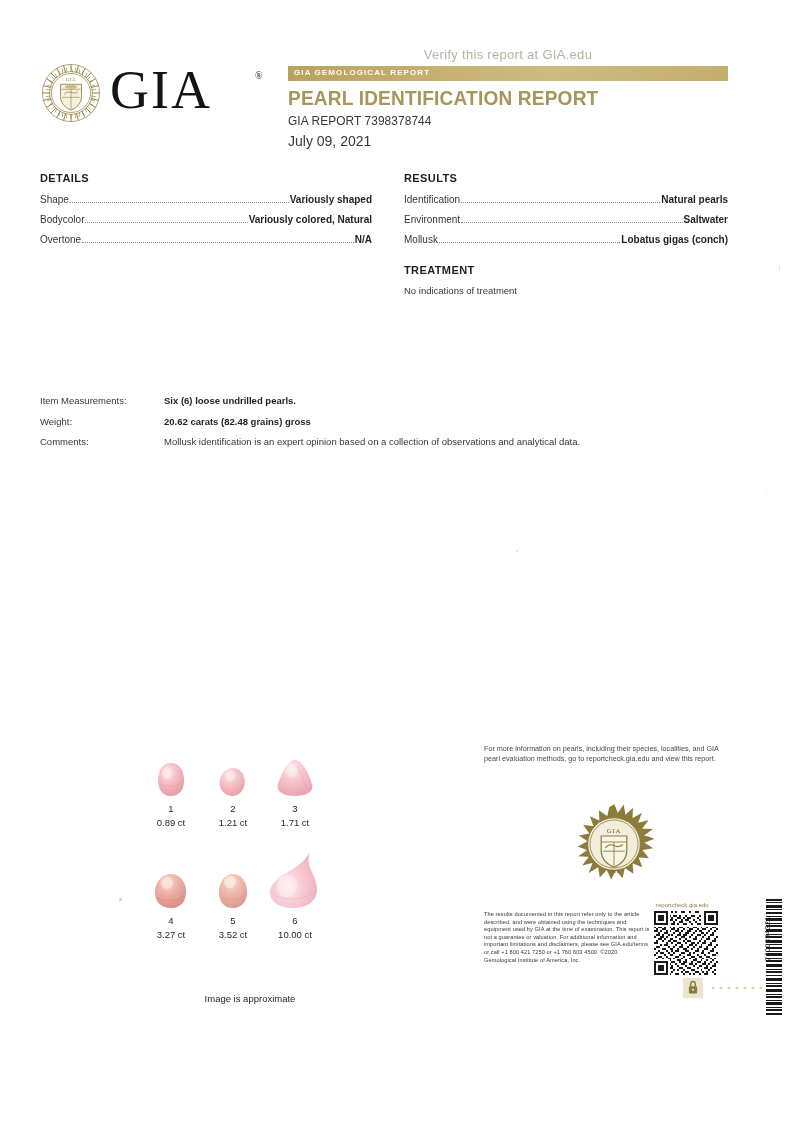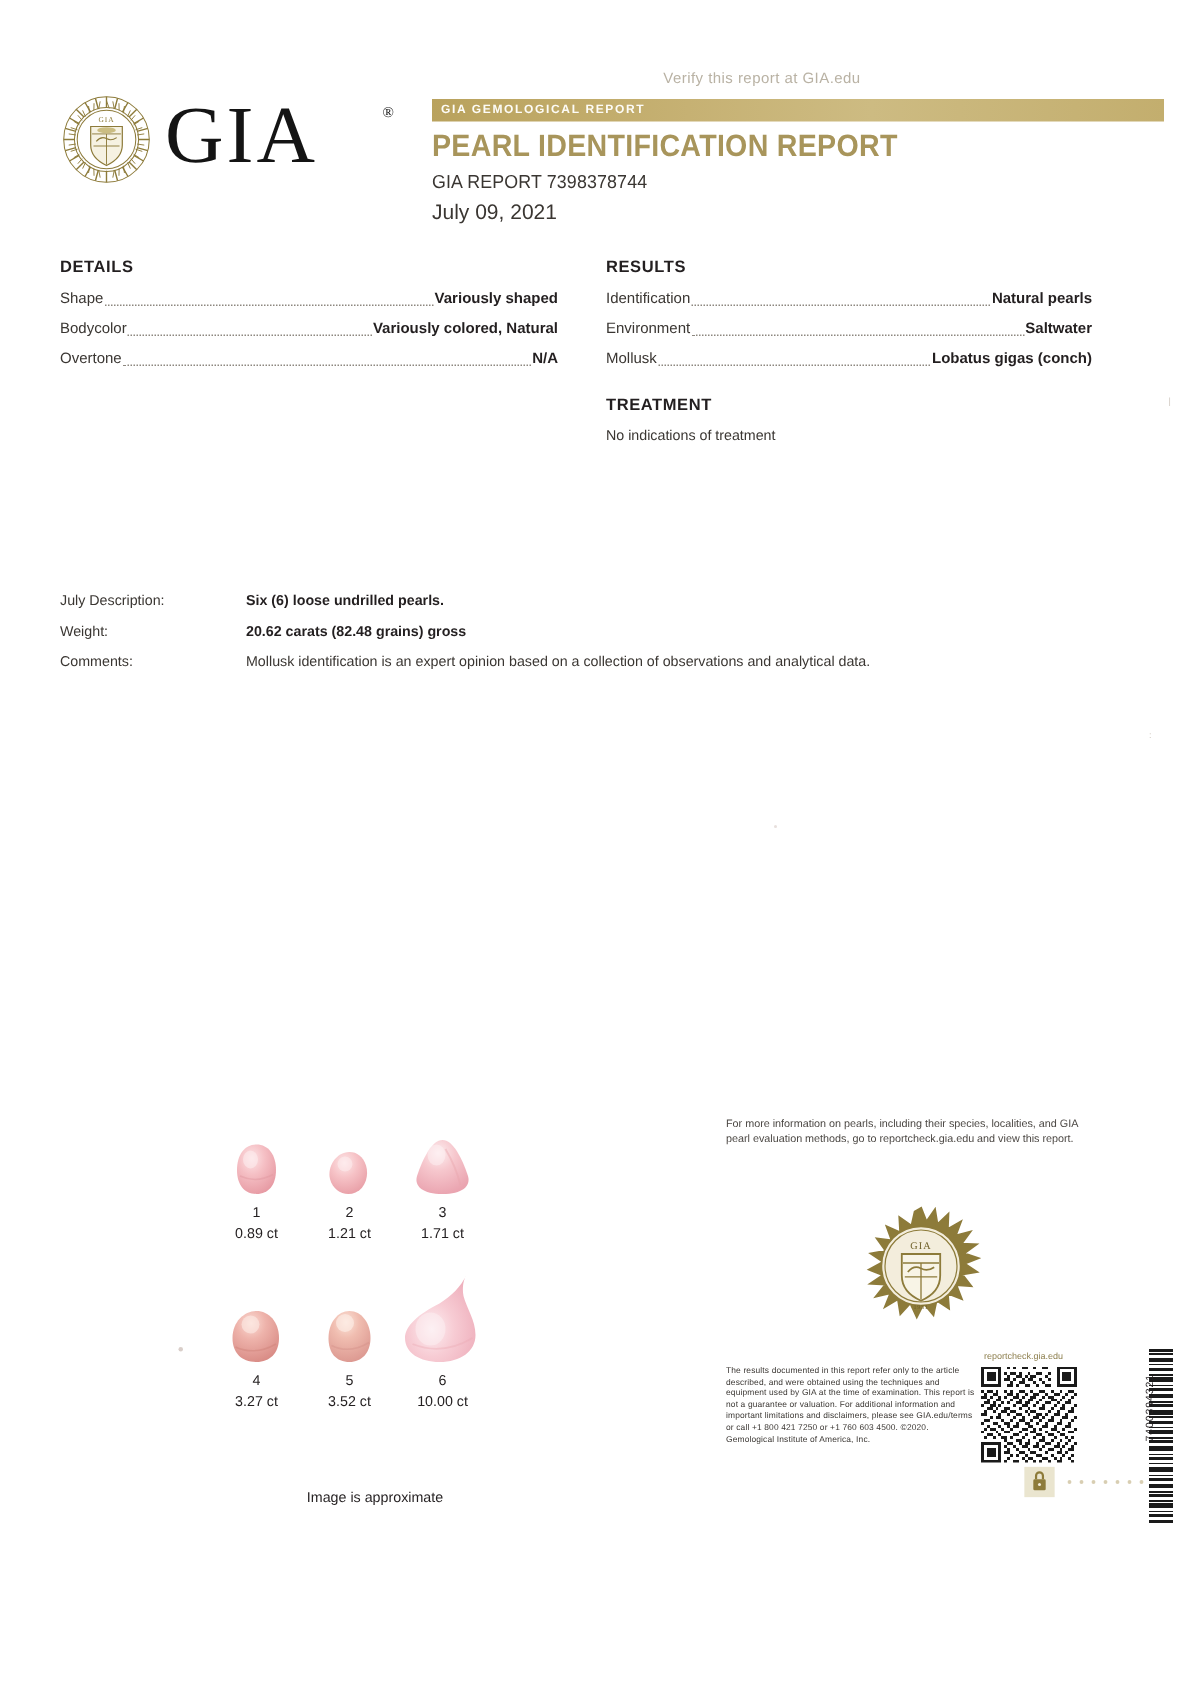--- a/index.html
+++ b/index.html
@@ -10,24 +10,24 @@
     color:#231f20;
     position:relative;
     overflow:hidden;
   }
   .page{position:absolute;left:0;top:0;width:800px;height:1131px;}
 
   
   .verify-line{
     position:absolute;left:288px;top:47px;width:440px;
     text-align:center;
-    font-size:10px;color:#b9b2a4;letter-spacing:.3px;
+    font-size:13px;color:#b9b2a4;letter-spacing:.3px;
   }
   .gold-bar{
-    position:absolute;left:288px;top:66px;width:488px;height:15px;
+    position:absolute;left:288px;top:66px;width:440px;height:15px;
     background:linear-gradient(90deg,#b9a25d 0%,#c6b173 35%,#cdbb82 60%,#c3ae6e 100%);
   }
   .gold-bar-text{
     position:absolute;left:6px;top:2px;
     font-size:8px;font-weight:bold;letter-spacing:1.1px;color:#fdfcf7;
   }
   .report-title{
     position:absolute;left:288px;top:86px;
     font-size:20.5px;font-weight:bold;letter-spacing:.2px;
     color:#a8955b;
@@ -59,21 +59,21 @@
   }
 
   
   .col-left{position:absolute;left:40px;top:172px;width:332px;}
   .col-right{position:absolute;left:404px;top:172px;width:324px;}
   .sec-head{
     font-size:11px;font-weight:bold;letter-spacing:.4px;color:#231f20;
     margin-bottom:9px;
   }
   .row{
-    display:flex;align-items:flex-end;
+    display:flex;align-items:center;
     font-size:10px;line-height:13px;color:#3a3632;
     margin-bottom:7px;white-space:nowrap;
   }
   .row .lbl{flex:0 0 auto;}
   .row .dots{
     flex:1 1 auto;margin:0 1px 2px 1px;
     border-bottom:1.3px dotted #8d8880;height:7px;min-width:8px;
   }
   .row .val{flex:0 0 auto;font-weight:bold;color:#231f20;}
   .sec-head-2{margin-top:18px;}
@@ -218,21 +218,21 @@
       <span class="dots"></span>
       <span class="val">Lobatus gigas (conch)</span>
     </div>
 
     <div class="sec-head sec-head-2">TREATMENT</div>
     <div class="plain-line">No indications of treatment</div>
   </div>
 
   <div class="desc">
     <div class="desc-row">
-      <span class="dlabel">July Description:</span>
+      <span class="dlabel">Item Measurements:</span>
       <span class="dval">Six (6) loose undrilled pearls.</span>
     </div>
     <div class="desc-row">
       <span class="dlabel">Weight:</span>
       <span class="dval">20.62 carats (82.48 grains) gross</span>
     </div>
     <div class="desc-row comment">
       <span class="dlabel">Comments:</span>
       <span class="dval">Mollusk identification is an expert opinion based on a collection of observations and analytical data.</span>
     </div>

